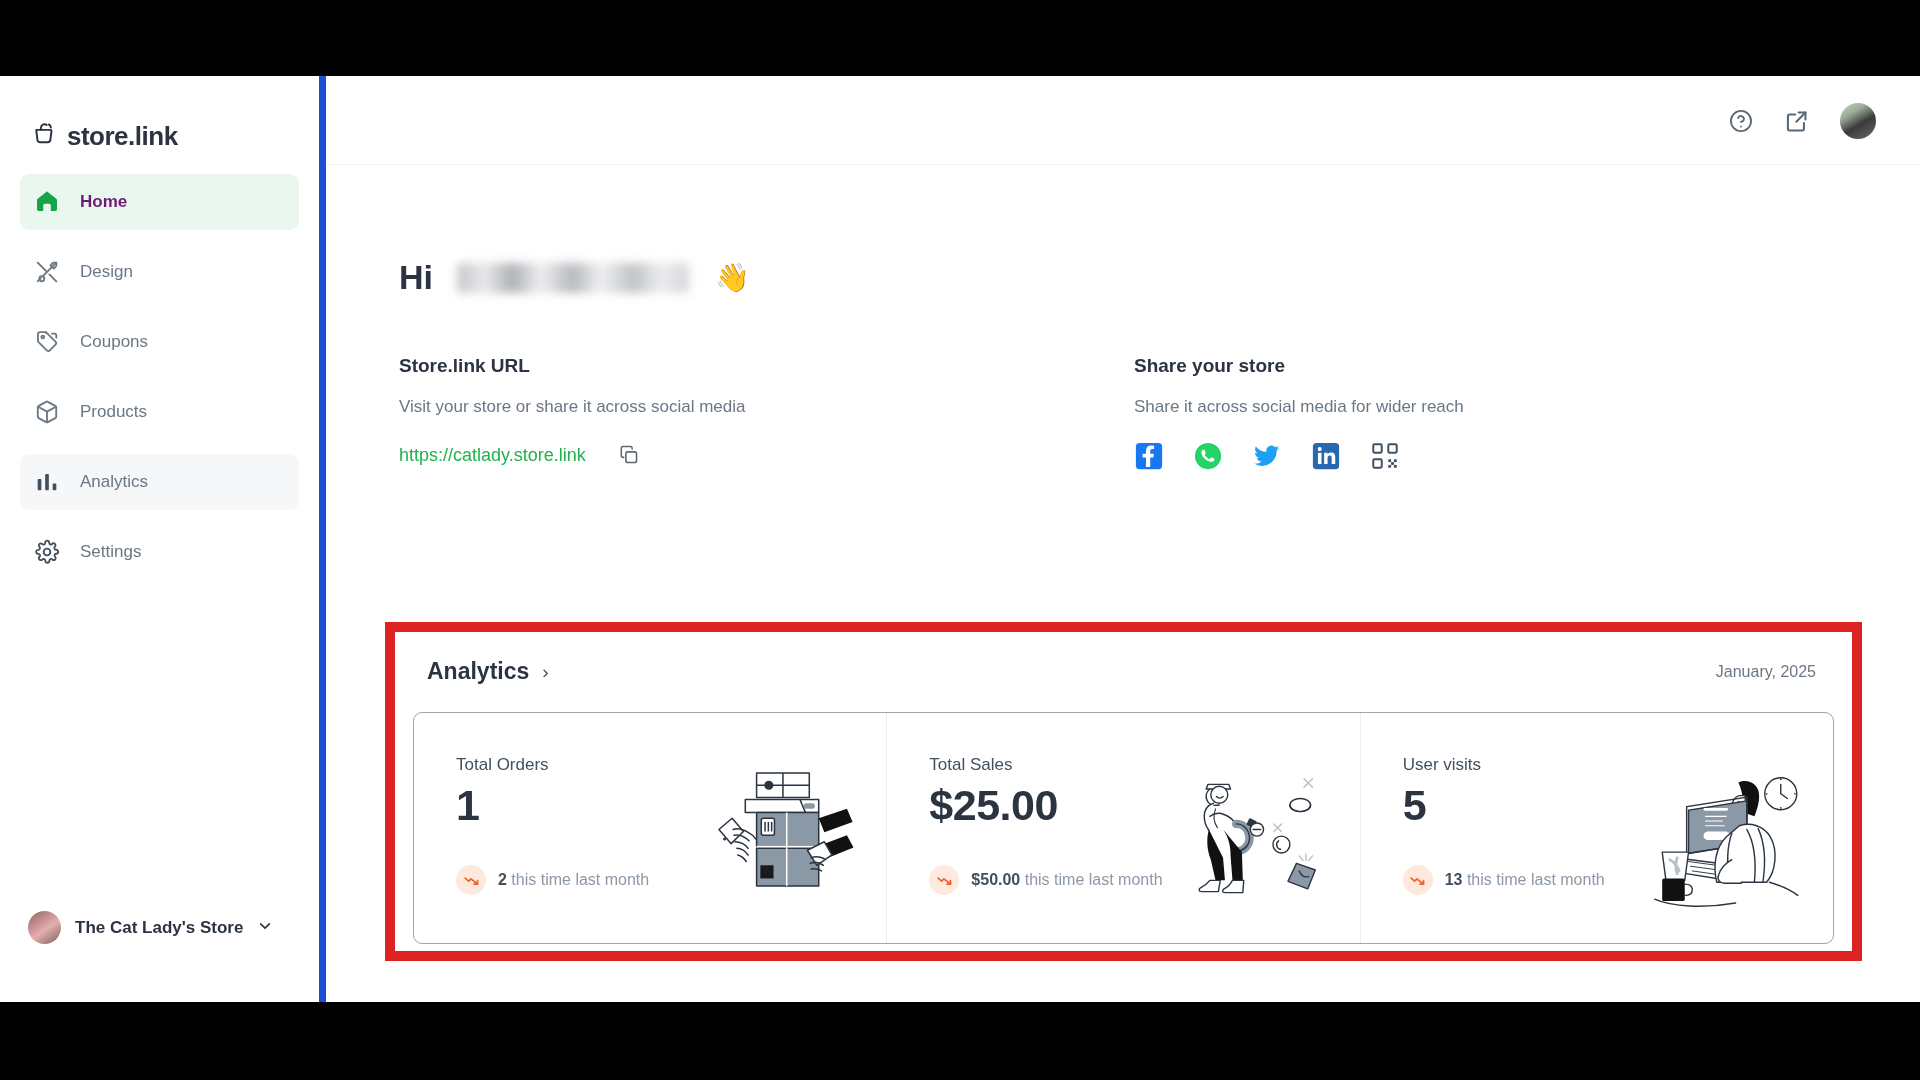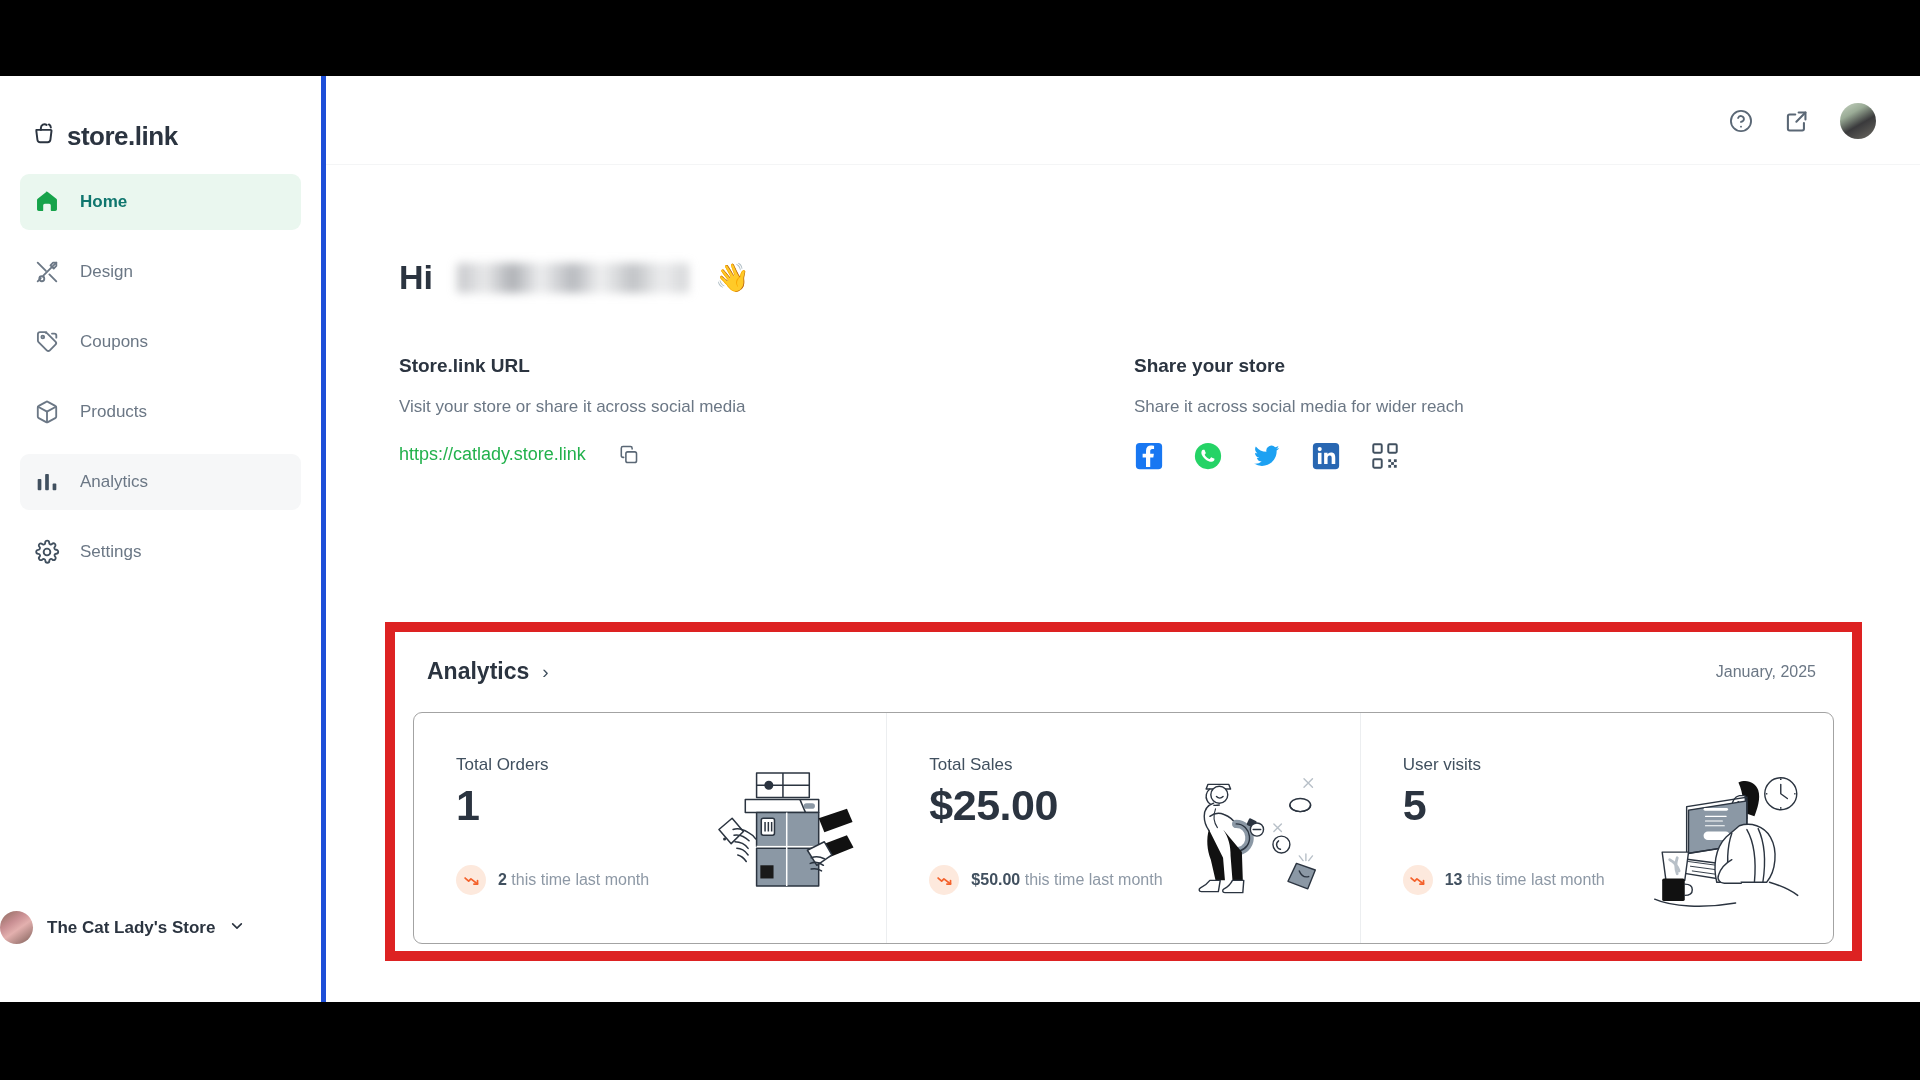--- a/index.html
+++ b/index.html
@@ -16,21 +16,21 @@
     width: 1920px; height: 926px;
     background: #ffffff;
     overflow: hidden;
   }
 
   
   #sidebar {
     position: absolute; left: 0; top: 0;
     width: 326px; height: 926px;
     background: #ffffff;
-    border-right: 5px solid #1d4ed8;
+    border-right: 7px solid #1d4ed8;
   }
   .brand {
     display: flex; align-items: center; gap: 9px;
     padding: 32px 0 0 32px;
     height: 88px;
   }
   .brand-text {
     font-size: 26px; font-weight: 700; color: #2b3440;
     letter-spacing: -0.5px;
   }
@@ -39,28 +39,29 @@
     display: flex; align-items: center; gap: 20px;
     height: 56px; padding-left: 14px;
     border-radius: 9px;
     margin-bottom: 14px;
     cursor: pointer;
   }
   .nav-item .nav-label {
     font-size: 17px; color: #6b7785; font-weight: 400;
   }
   .nav-item.active-home { background: #eaf7ef; }
-  .nav-item.active-home .nav-label { color: #0f766e; font-weight: 700; }
+  .nav-item.active-home .nav-label { color: #701a75; font-weight: 700; }
   .nav-item.active-sub { background: #f6f7f8; }
   .nav-ico { width: 26px; height: 26px; display: block; flex: 0 0 26px; }
 
   .store-switcher {
     position: absolute; left: 0; bottom: 58px;
     width: 326px;
     display: flex; align-items: center; gap: 14px;
+    padding-left: 28px;
     cursor: pointer;
   }
   .store-avatar {
     width: 33px; height: 33px; border-radius: 50%;
     background: linear-gradient(145deg,#8c6a5d 0%,#c98f93 35%,#e3b0ae 55%,#7c5d57 100%);
     flex: 0 0 33px;
   }
   .store-name { font-size: 17px; font-weight: 700; color: #2b3440; }
 
   
@@ -107,21 +108,21 @@
 
   .two-col {
     display: flex;
     padding: 58px 0 0 73px;
   }
   .col-url { width: 735px; }
   .blk-title { font-size: 19px; font-weight: 700; color: #2b3440; }
   .blk-sub { font-size: 17px; color: #6b7785; margin-top: 20px; }
 
   .url-row {
-    display: flex; align-items: flex-start; gap: 32px;
+    display: flex; align-items: center; gap: 32px;
     margin-top: 27px;
   }
   .url-link {
     font-size: 18px; color: #22b14c; font-weight: 400;
     text-decoration: none; cursor: pointer;
   }
   .copy-btn { width: 22px; height: 22px; cursor: pointer; display:block; }
 
   .social-row {
     display: flex; align-items: center; gap: 29px;

